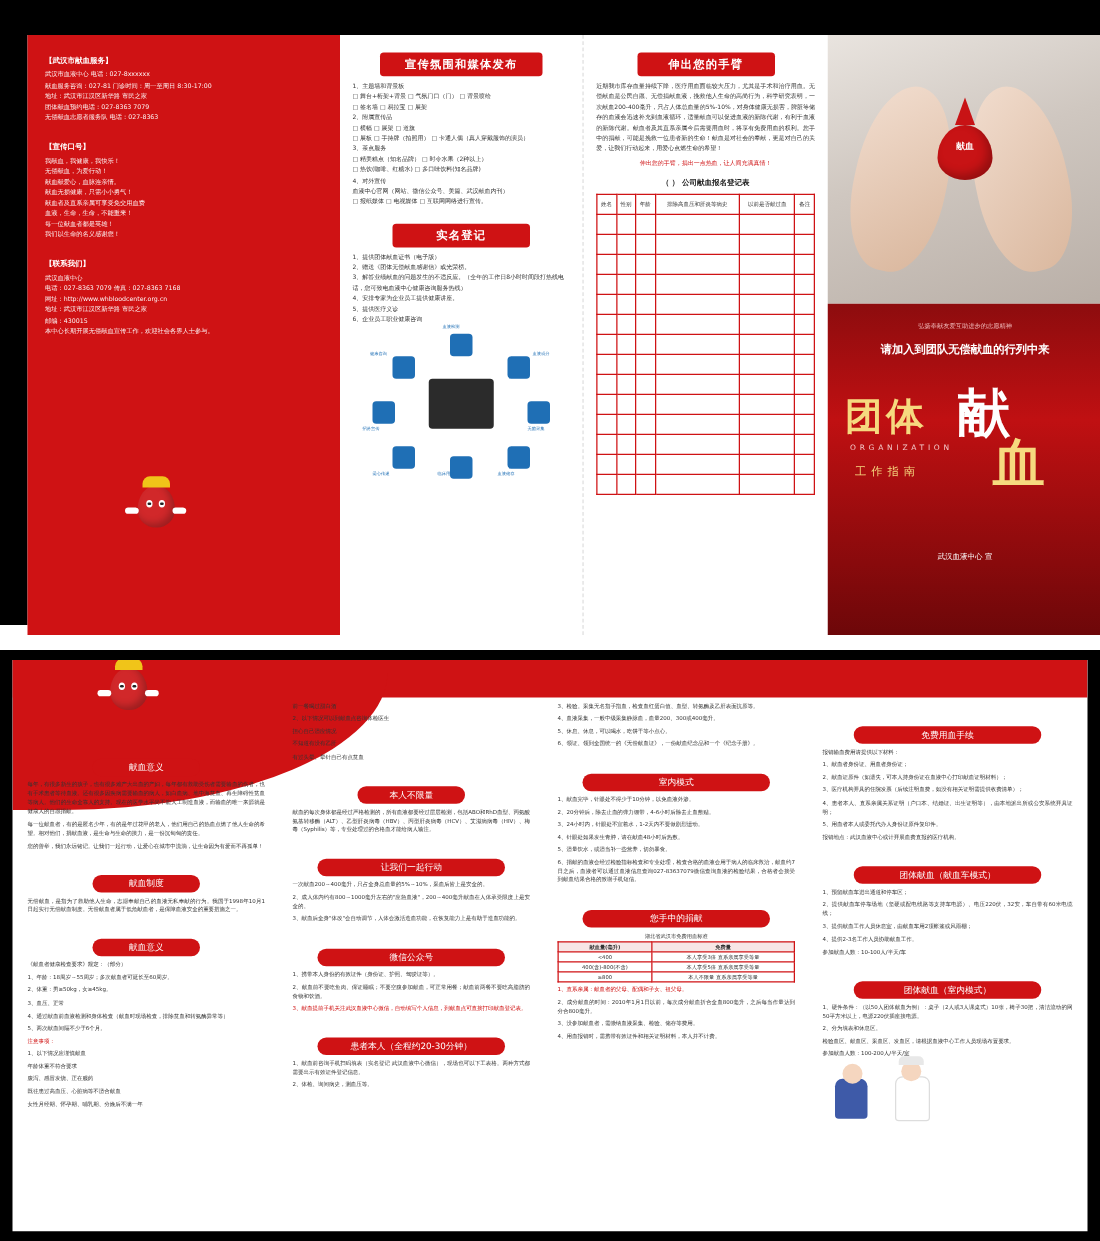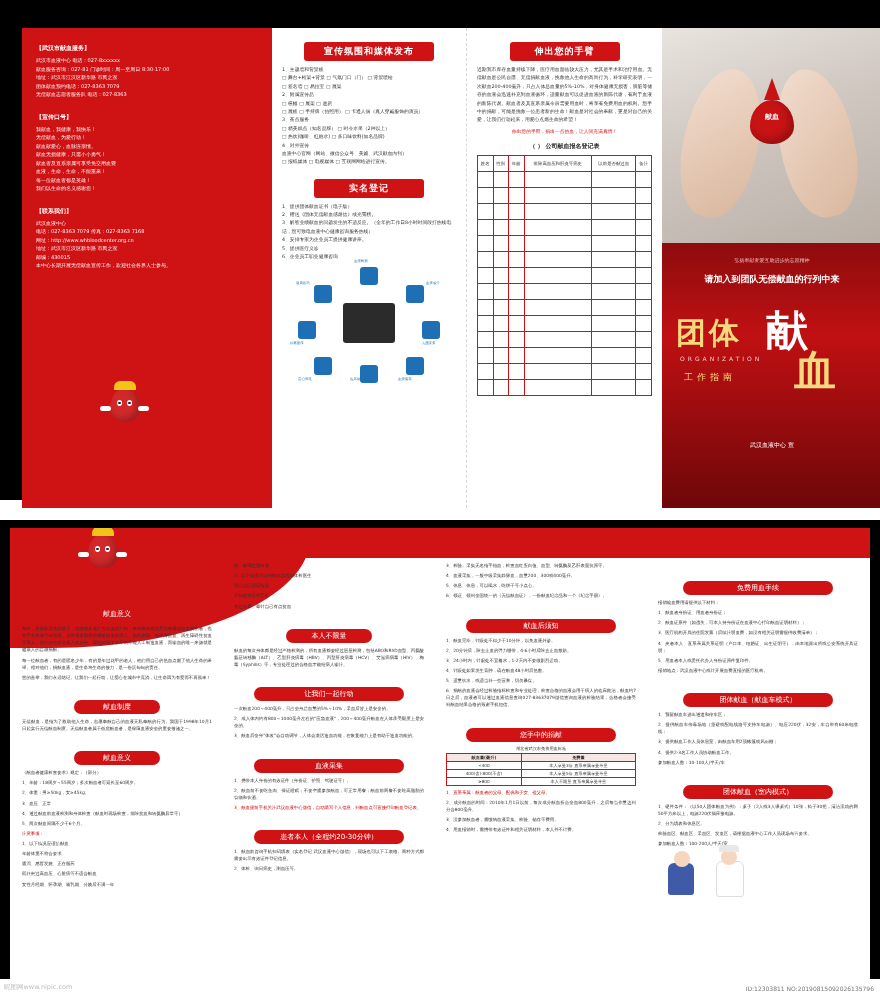--- a/index.html
+++ b/index.html
@@ -389,39 +389,39 @@
         <p class="p">有过头晕、晕针自己有点贫血</p>
 
         <span class="hpill">本人不限量</span>
         <p class="p">献血的每次身体都是经过严格检测的，所有血液都要经过层层检测，包括ABO和RhD血型、丙氨酸氨基转移酶（ALT）、乙型肝炎病毒（HBV）、丙型肝炎病毒（HCV）、艾滋病病毒（HIV）、梅毒（Syphilis）等，专业处理过的合格血才能给病人输注。</p>
 
         <span class="hpill wide">让我们一起行动</span>
         <p class="p">一次献血200～400毫升，只占全身总血量的5%～10%，采血后皆上是安全的。</p>
         <p class="p">2、成人体内约有800～1000毫升左右的"应急血液"，200～400毫升献血在人体承受限度上是安全的。</p>
         <p class="p">3、献血后全身"体改"会自动调节，人体会激活造血功能，在恢复能力上是有助于造血功能的。</p>
 
-        <span class="hpill wide">血液采集</span>
+        <span class="hpill wide">微信公众号</span>
         <p class="p">1、携带本人身份的有效证件（身份证、护照、驾驶证等）。</p>
         <p class="p">2、献血前不要吃鱼肉、保证睡眠；不要空腹参加献血，可正常用餐；献血前两餐不要吃高脂肪的食物和饮酒。</p>
         <p class="p red">3、献血提前手机关注武汉血液中心微信，自动填写个人信息，到献血点可直接打印献血登记表。</p>
 
         <span class="hpill wide">
           <span>患者本人</span><span>（全程约20-30分钟）</span>
         </span>
         <p class="p">1、献血前咨询手机扫码填表（实名登记 武汉血液中心微信），现场也可以下工表格。两种方式都需要出示有效证件登记信息。</p>
         <p class="p">2、体检、询问病史，测血压等。</p>
       </div>
 
       <div class="col" id="c3">
         <p class="p">3、检验。采集无名指手指血，检查血红蛋白值、血型、转氨酶及乙肝表面抗原等。</p>
         <p class="p">4、血液采集，一般中级采集静脉血，血量200、300或400毫升。</p>
         <p class="p">5、休息、休息，可以喝水，吃饼干等小点心。</p>
         <p class="p">6、领证、领到全国统一的《无偿献血证》，一份献血纪念品和一个《纪念手册》。</p>
 
-        <span class="hpill wide">献血后须知</span>
+        <span class="hpill wide">室内模式</span>
         <p class="p">1、献血完毕，针眼处不得少于10分钟，以免血液外渗。</p>
         <p class="p">2、20分钟后，除去止血的弹力绷带，4-6小时后除去止血敷贴。</p>
         <p class="p">3、24小时内，针眼处不宜着水，1-2天内不要做剧烈运动。</p>
         <p class="p">4、针眼处如果发生青肿，请在献血48小时后热敷。</p>
         <p class="p">5、适量饮水，或适当补一些营养，切勿暴食。</p>
         <p class="p">6、捐献的血液会经过检验指标检查和专业处理，检查合格的血液会用于病人的临床救治，献血约7日之后，血液者可以通过血液信息查询027-83637079微信查询血液的检验结果，合格者会接受到献血结果合格的致谢手机短信。</p>
 
         <span class="hpill wide">您手中的捐献</span>
         <div class="caption" style="text-align:center">湖北省武汉市免费用血标准</div>
         <table class="std">
@@ -482,18 +482,14 @@
           <div style="position:absolute;left:16px;top:0px;width:16px;height:16px;background:#f5d6bf;border-radius:50%"></div>
           <div style="position:absolute;left:58px;top:10px;width:26px;height:34px;background:#ffffff;border:1px solid #ddd;border-radius:6px 6px 3px 3px"></div>
           <div style="position:absolute;left:63px;top:-2px;width:16px;height:16px;background:#f5d6bf;border-radius:50%"></div>
           <div style="position:absolute;left:61px;top:-6px;width:20px;height:7px;background:#e8e8e8;border-radius:4px 4px 0 0"></div>
         </div>
       </div>
 
     </div>
   </div>
 
-  <div class="footer">
-    <div class="fleft">昵图网www.nipic.com</div>
-    <div class="fright">ID:12303811 NO:20190815092026135796</div>
-  </div>
 
 </div>
 
 </body></html>

